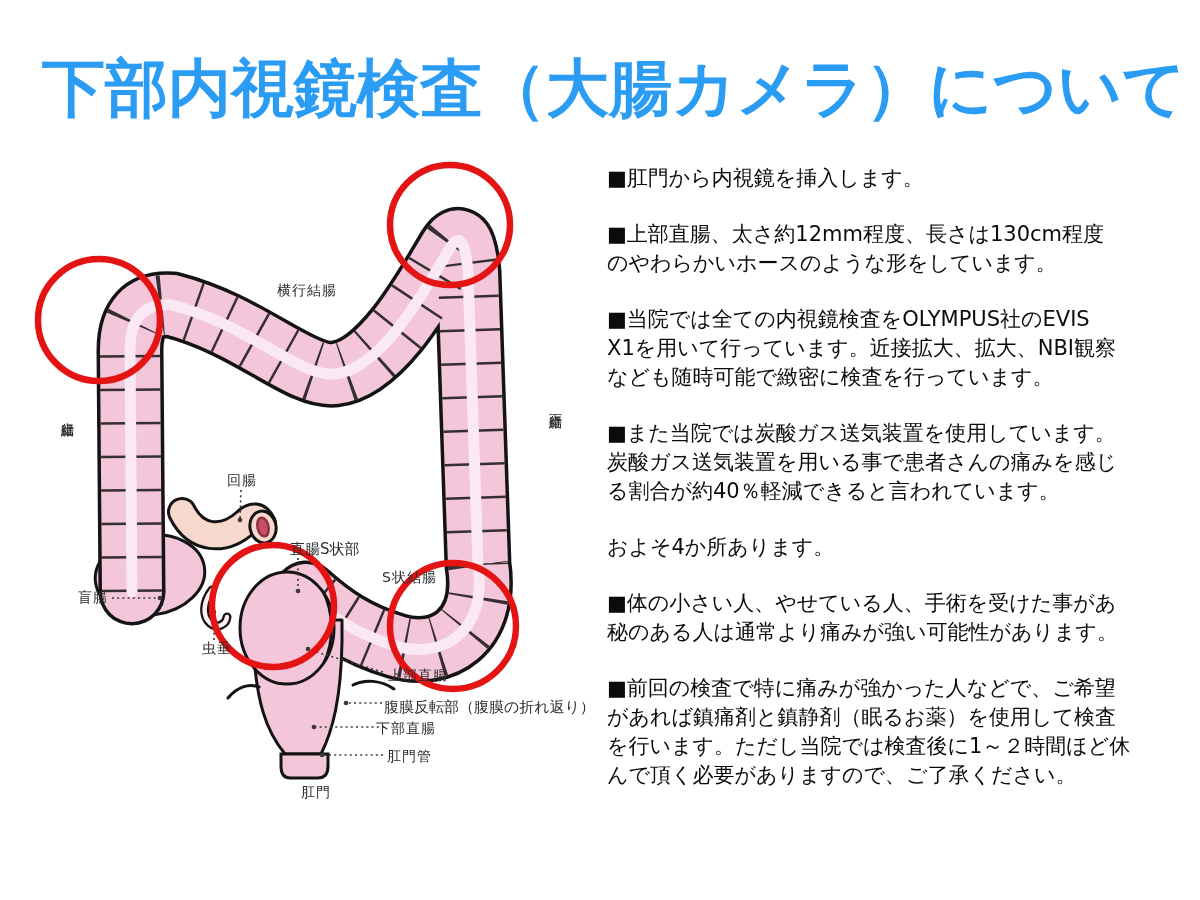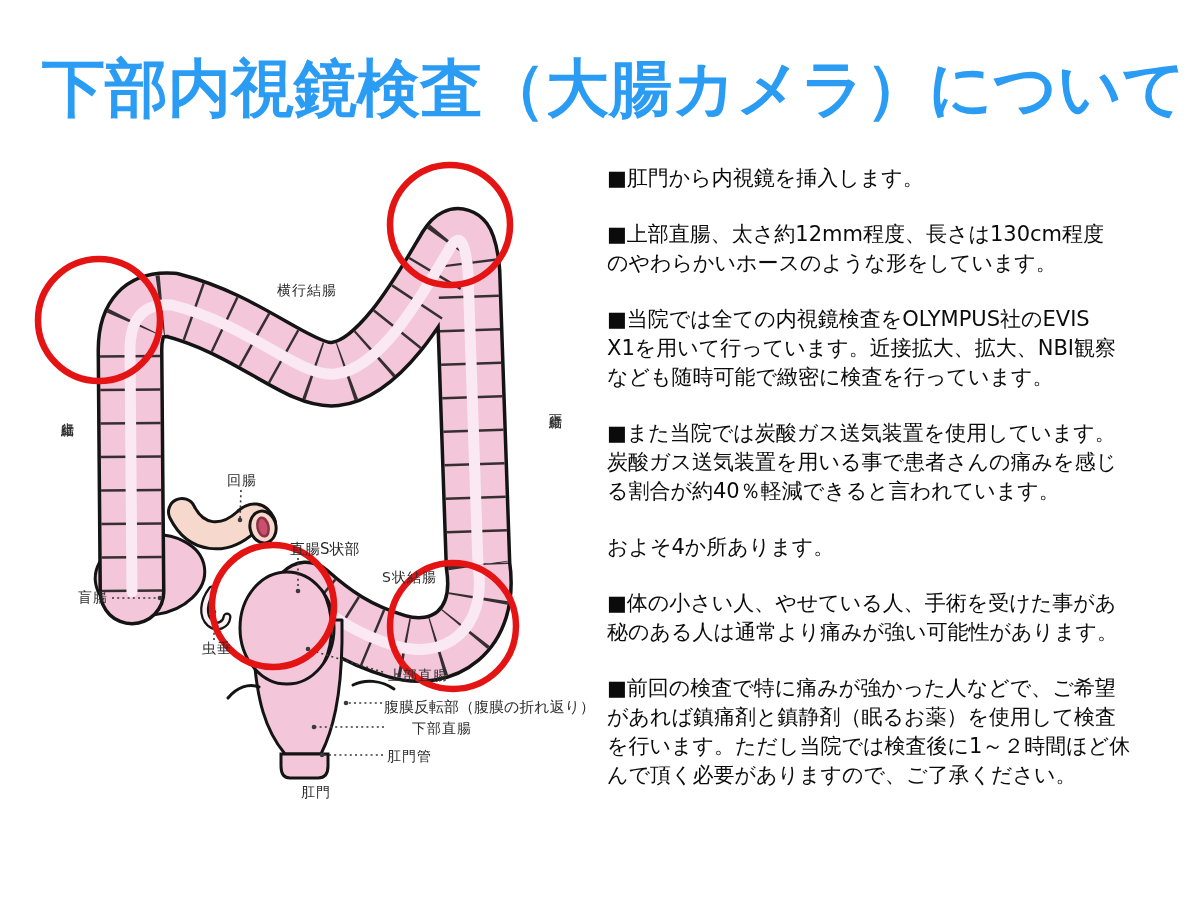--- a/index.html
+++ b/index.html
@@ -102,21 +102,21 @@
   <div class="dlabel" style="left:277px;top:132px;">横行結腸</div>
   <div class="dlabel vert" style="left:58px;top:262px;">上行結腸</div>
   <div class="dlabel vert" style="left:546px;top:254px;">下行結腸</div>
   <div class="dlabel" style="left:227px;top:322px;">回腸</div>
   <div class="dlabel" style="left:78px;top:439px;">盲腸</div>
   <div class="dlabel" style="left:202px;top:490px;">虫垂</div>
   <div class="dlabel small" style="left:290px;top:390px;">直腸S状部</div>
   <div class="dlabel" style="left:382px;top:419px;">S状結腸</div>
   <div class="dlabel" style="left:388px;top:517px;">上部直腸</div>
   <div class="dlabel small" style="left:384px;top:548px;">腹膜反転部（腹膜の折れ返り）</div>
-  <div class="dlabel" style="left:412px;top:570px;">下部直腸</div>
+  <div class="dlabel" style="left:376px;top:570px;">下部直腸</div>
   <div class="dlabel" style="left:387px;top:598px;text-align:center;">肛門管</div>
   <div class="dlabel" style="left:301px;top:634px;">肛門</div>
 </div>
 
 <div class="bullets">
   <p>
     <span class="ln">■肛門から内視鏡を挿入します。</span>
   </p>
   <p>
     <span class="ln">■上部直腸、太さ約12mm程度、長さは130cm程度</span>

